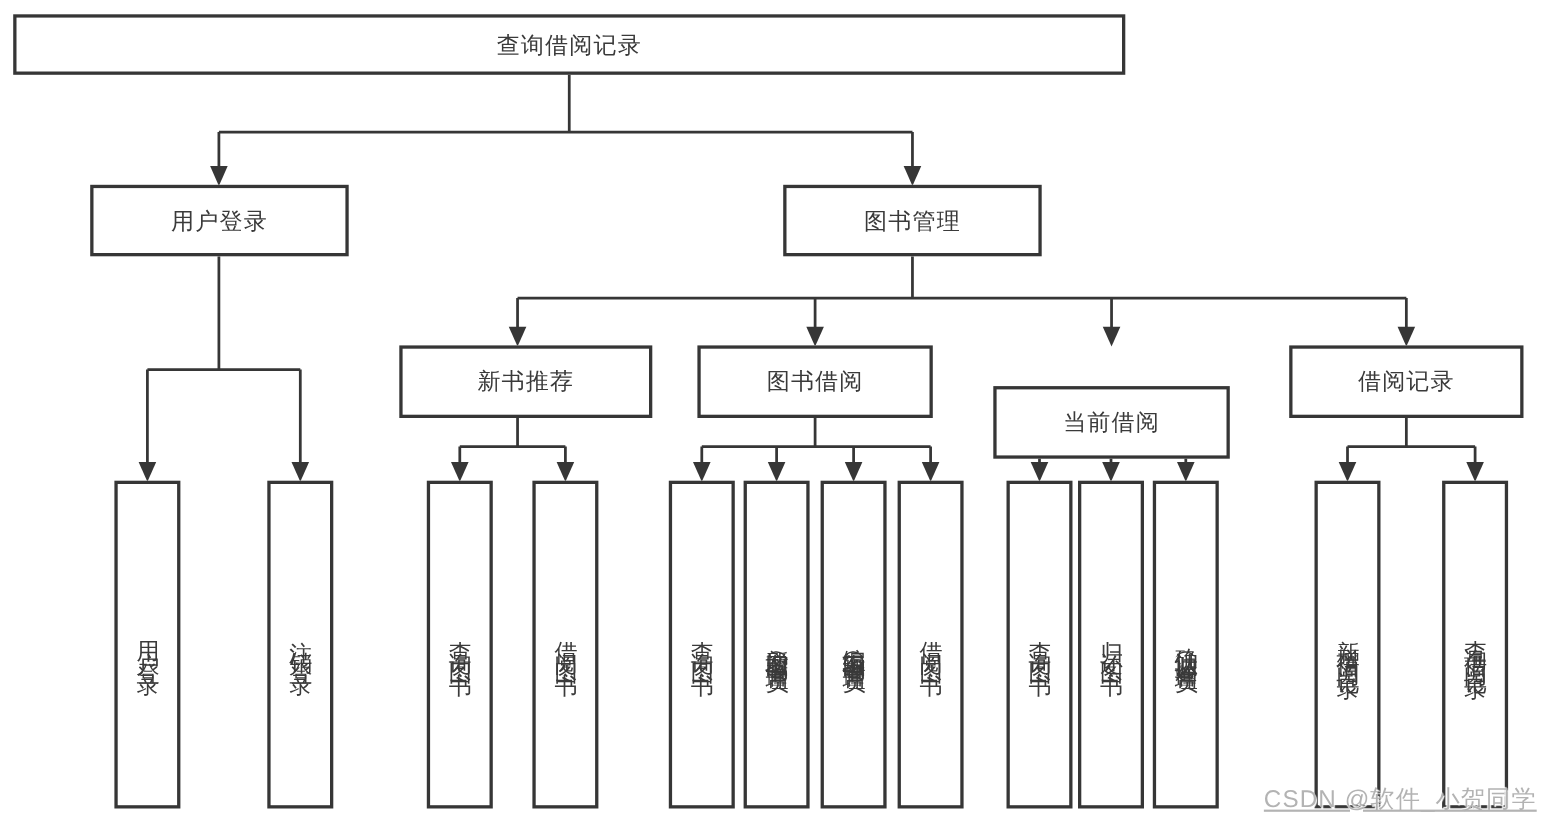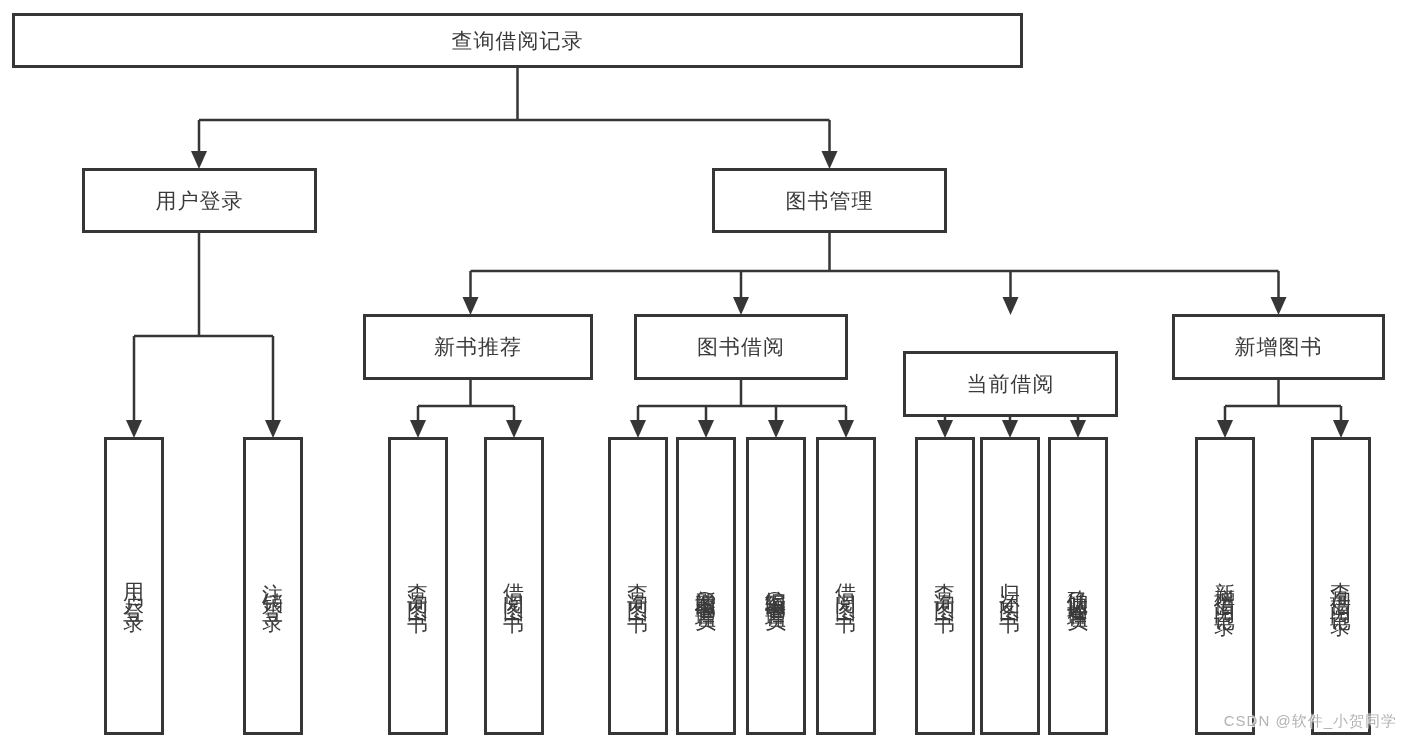--- a/index.html
+++ b/index.html
@@ -40,25 +40,26 @@
     text-orientation: mixed;
     letter-spacing: 10px;
     line-height: 1;
   }
   .leaf.sp6 { letter-spacing: 7px; }
   .leaf.sp9 { letter-spacing: 3px; }
   .watermark {
     position: absolute;
     right: 8px;
     top: 712px;
-    font-size: 15px;
+    font-size: 22px;
     color: #b3b3b3;
     letter-spacing: 1px;
     text-shadow: 1px 1px 1px #ffffff, -1px -1px 1px #ffffff;
     white-space: nowrap;
+    text-decoration: underline;
   }
 </style>
 </head>
 <body>
 
 <div class="canvas">
 
   <svg class="connectors" viewBox="0 0 1405 747" xmlns="http://www.w3.org/2000/svg">
     <g stroke="#363636" stroke-width="2.5" fill="none">
       <g>
@@ -114,21 +115,21 @@
   </svg>
 
   <div class="node" style="left:12px; top:13px; width:1011px; height:55px;">查询借阅记录</div>
 
   <div class="node" style="left:82px; top:168px; width:235px; height:65px;">用户登录</div>
   <div class="node" style="left:712px; top:168px; width:235px; height:65px;font-family:Liberation Serif, serif;">图书管理</div>
 
   <div class="node" style="left:363px; top:314px; width:230px; height:66px;">新书推荐</div>
   <div class="node" style="left:634px; top:314px; width:214px; height:66px;">图书借阅</div>
   <div class="node" style="left:903px; top:314px; width:215px; height:66px;margin-top:37px;">当前借阅</div>
-  <div class="node" style="left:1172px; top:314px; width:213px; height:66px;">新增图书</div>
+  <div class="node" style="left:1172px; top:314px; width:213px; height:66px;">借阅记录</div>
 
   <div class="node leaf" style="left:104px; top:437px; width:60px; height:298px;">用户登录</div>
   <div class="node leaf" style="left:243px; top:437px; width:60px; height:298px;">注销登录</div>
 
   <div class="node leaf" style="left:388px; top:437px; width:60px; height:298px;">查询图书</div>
   <div class="node leaf" style="left:484px; top:437px; width:60px; height:298px;">借阅图书</div>
 
   <div class="node leaf" style="left:608px; top:437px; width:60px; height:298px;">查询图书</div>
   <div class="node leaf sp9" style="left:676px; top:437px; width:60px; height:298px;">新增图书（管理员）</div>
   <div class="node leaf sp9" style="left:746px; top:437px; width:60px; height:298px;">编辑图书（管理员）</div>

